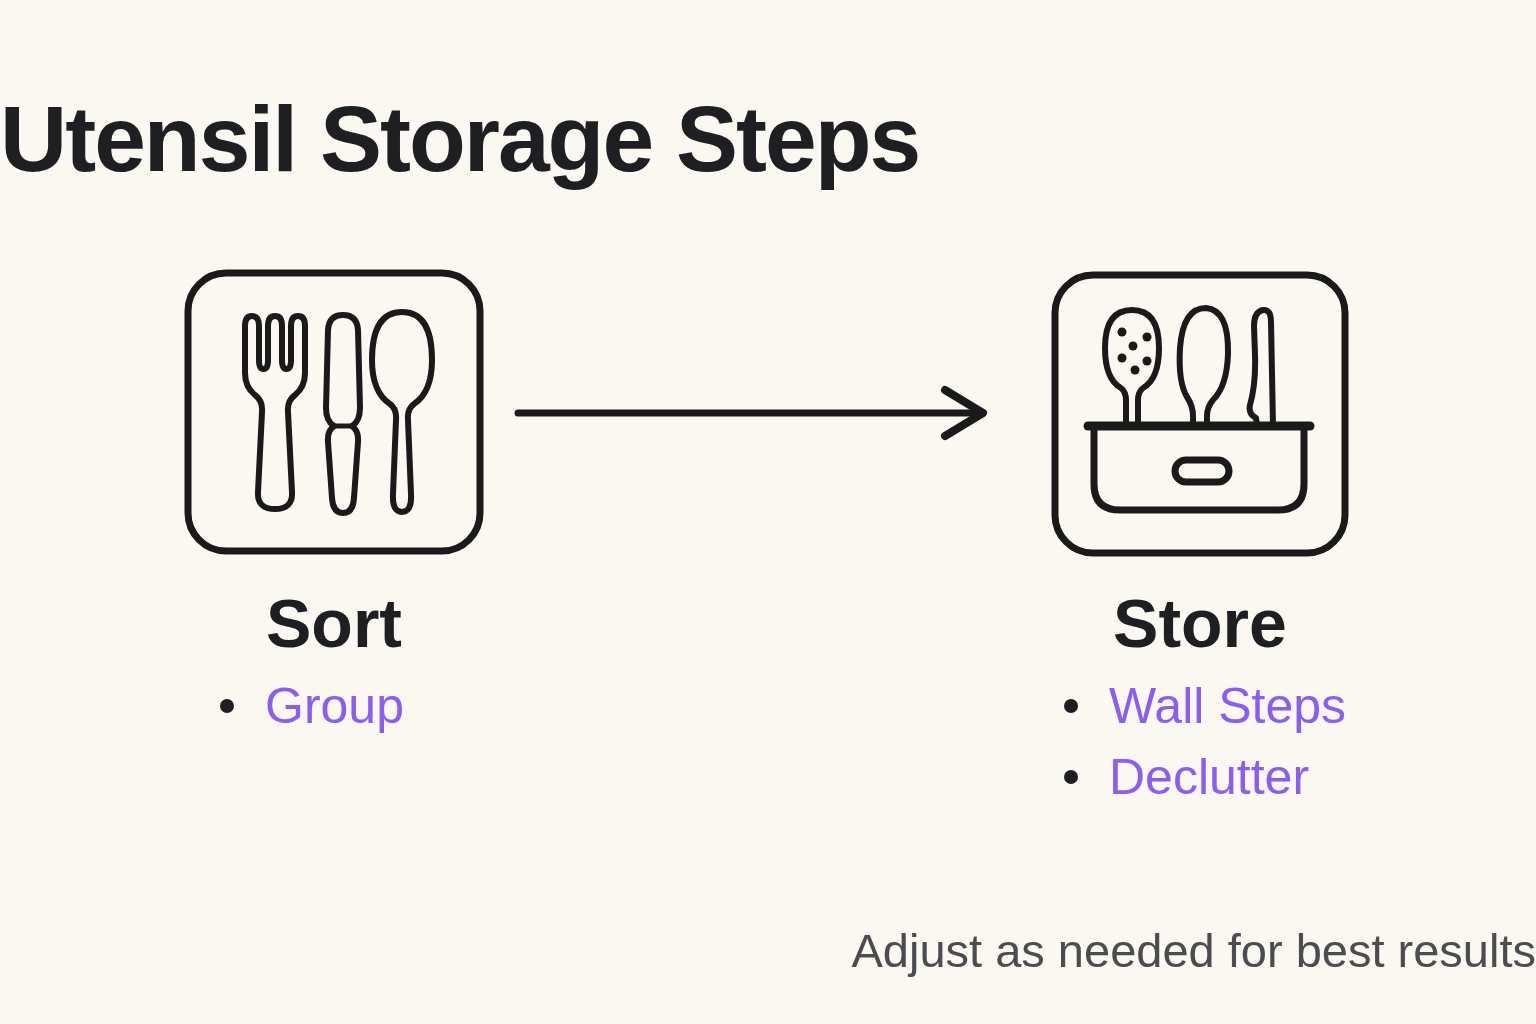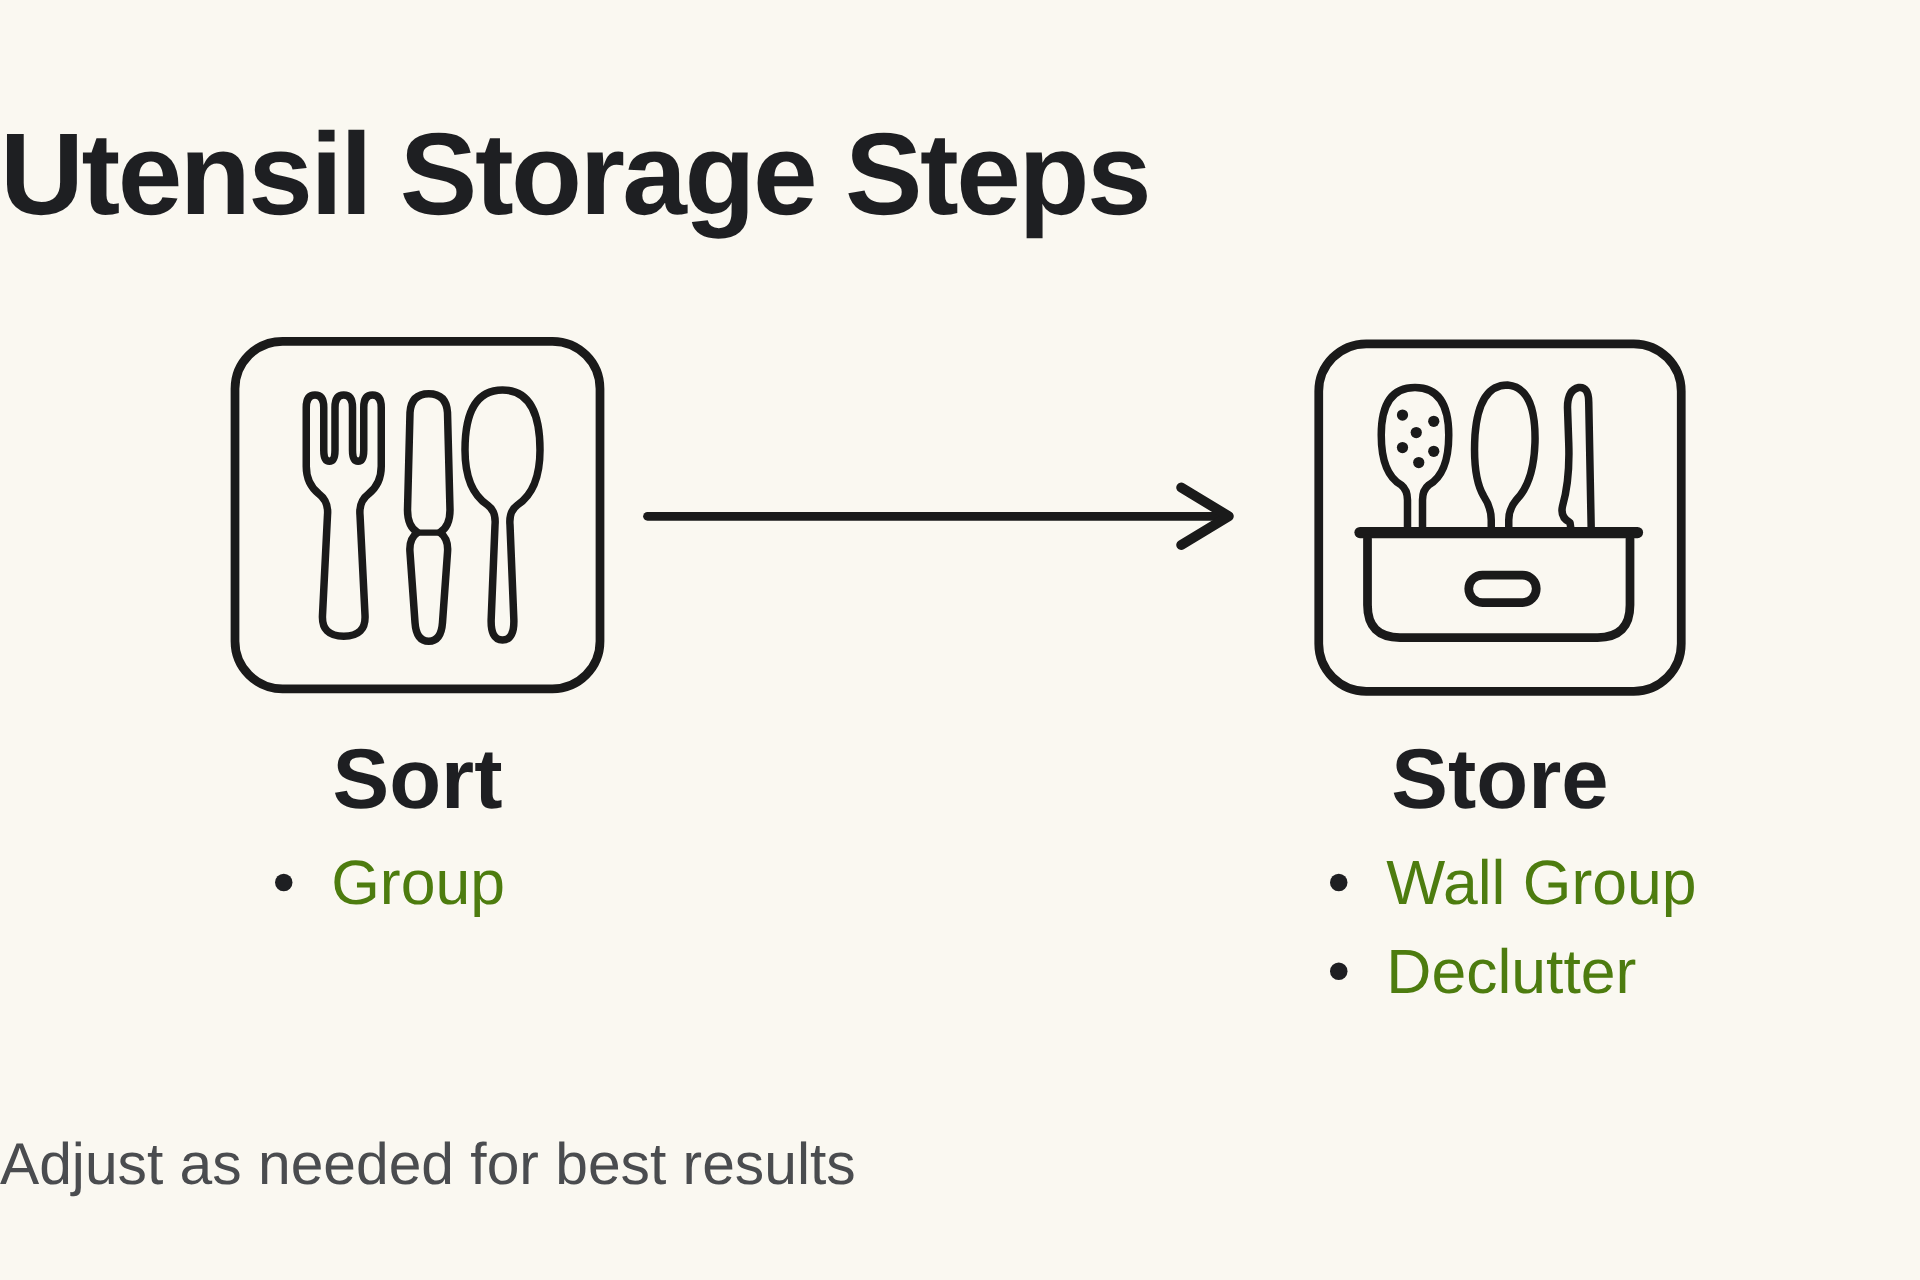--- a/index.html
+++ b/index.html
@@ -16,33 +16,33 @@
   .icon-box { position:absolute; }
   .icon-box svg { display:block; }
   .step-label {
     position:absolute; top:584px; text-align:center;
     font-size:68px; font-weight:700; color:#1E1F22;
   }
   .step-label.left  { left:183px; width:302px; }
   .step-label.right { left:1050px; width:300px; }
   .bullets {
     position:absolute; top:681px; margin:0; padding:0;
-    list-style:none; font-size:50px; font-weight:500; color:#4d7c0f;
+    list-style:none; font-size:50px; font-weight:500; color:#8b5cf6;
   }
   .bullets.left  { left:220px; }
   .bullets.right { left:1064px; }
   .bullets li { display:flex; align-items:center; height:50px; margin-bottom:21px; }
   .dot {
     width:14px; height:14px; border-radius:50%;
     background:#1E1F22; margin-right:31px; flex:none;
   }
   .arrow { position:absolute; left:512px; top:383px; }
   .footer {
-    position:absolute; top:903px; left:0; right:0;
-    text-align:left; font-size:47px; font-weight:400; color:#4A4C4F;
+    position:absolute; top:923px; left:0; right:0;
+    text-align:right; font-size:47px; font-weight:400; color:#4A4C4F;
   }
 </style>
 </head>
 <body>
 
 <div class="canvas">
 
   <h1 class="title">Utensil Storage Steps</h1>
 
   <div class="icon-box" style="left:183px; top:268px;">
@@ -112,21 +112,21 @@
   <ul class="bullets left">
     <li>
       <span class="dot"></span>
       <span>Group</span>
     </li>
   </ul>
 
   <ul class="bullets right">
     <li>
       <span class="dot"></span>
-      <span>Wall Group</span>
+      <span>Wall Steps</span>
     </li>
     <li>
       <span class="dot"></span>
       <span>Declutter</span>
     </li>
   </ul>
 
   <div class="footer">Adjust as needed for best results</div>
 
 </div>

